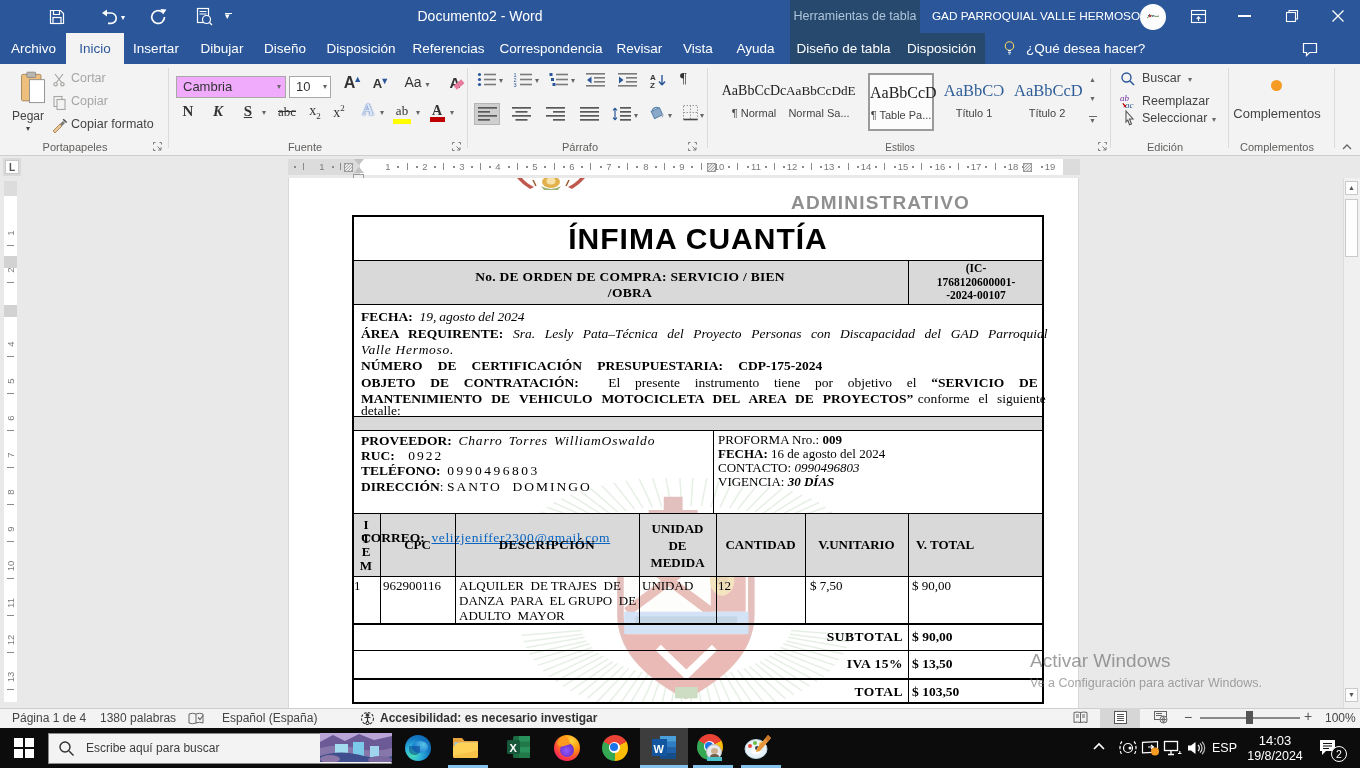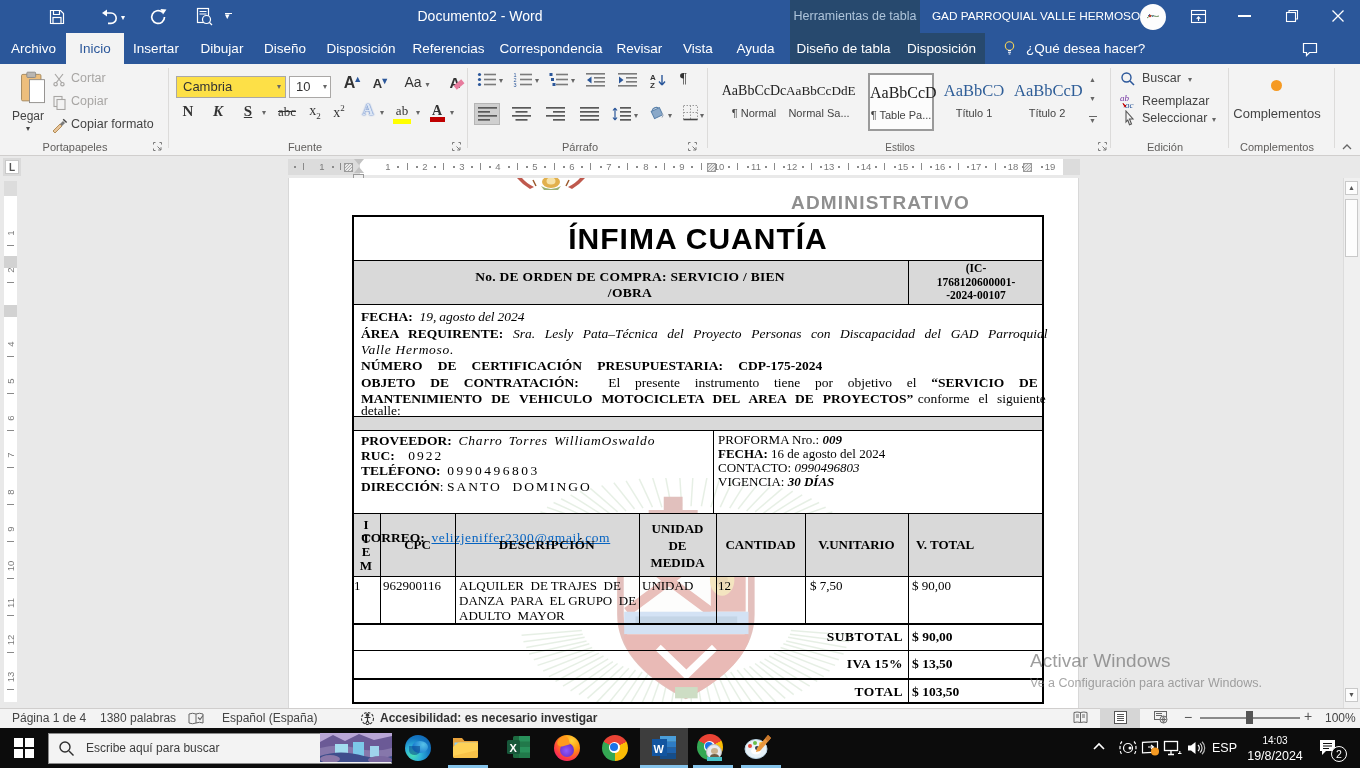--- a/index.html
+++ b/index.html
@@ -190,21 +190,21 @@
     </div>
 <div class="abs" style="left:71px;top:94px;font-size:12.5px;color:#a8a6a4;">Copiar</div>
 <div class="abs" style="left:52px;top:118px;">
       <svg width="16" height="16" viewBox="0 0 16 16">
         <path d="M1 13 L8 6 L10 8 L3 15 Z" fill="#e8c49a" stroke="#a57c3f" stroke-width="0.8"></path>
         <path d="M8 6 L11 3 L13 5 L10 8 Z" fill="#7a7a7a"></path>
         <path d="M11.2 1.2 l3.4 3.4" stroke="#444" stroke-width="1.4"></path>
       </svg>
     </div>
 <div class="abs" style="left:71px;top:117px;font-size:12.5px;color:#444;">Copiar formato</div>
-<div class="abs" style="left:176px;top:76px;width:110px;height:22px;line-height:20px;background:#fde047;border:1px solid #aaa8a6;font-size:13px;color:#333;padding-left:6px;">Cambria <span style="float:right;margin-right:4px;font-size:8px;color:#666">▾</span></div>
+<div class="abs" style="left:176px;top:76px;width:110px;height:22px;line-height:20px;background:#f0abfc;border:1px solid #aaa8a6;font-size:13px;color:#333;padding-left:6px;">Cambria <span style="float:right;margin-right:4px;font-size:8px;color:#666">▾</span></div>
 <div class="abs" style="left:289px;top:76px;width:42px;height:22px;line-height:20px;background:#fff;border:1px solid #aaa8a6;font-size:13px;color:#333;padding-left:6px;">10 <span style="float:right;margin-right:3px;font-size:8px;color:#666">▾</span></div>
 <div class="abs" style="left:340px;top:74px;width:26px;height:24px;font-size:16px;font-weight:bold;color:#333;text-align:center;">A<span style="font-size:9px;vertical-align:6px;margin-left:-2px;color:#2b579a">▲</span></div>
 <div class="abs" style="left:368px;top:76px;width:26px;height:24px;font-size:13px;font-weight:bold;color:#333;text-align:center;">A<span style="font-size:9px;vertical-align:4px;margin-left:-2px;color:#2b579a">▼</span></div>
 <div class="abs" style="left:400px;top:74px;width:34px;height:24px;font-size:14px;color:#333;text-align:center;">Aa <span style="font-size:8px;color:#666">▾</span></div>
 <div class="abs" style="left:444px;top:74px;width:26px;height:24px;font-size:15px;font-weight:bold;color:#333;text-align:center;">A<span style="display:inline-block;width:10px;height:5px;background:#e77b9d;margin-left:-6px;margin-bottom:1px;transform:rotate(-40deg);"></span></div>
 <div class="abs" style="left:176px;top:103px;width:24px;text-align:center;font-size:15px;font-weight:bold;color:#333;font-family:'Liberation Serif',serif;">N</div>
 <div class="abs" style="left:206px;top:103px;width:24px;text-align:center;font-size:15px;font-style:italic;font-weight:bold;color:#333;font-family:'Liberation Serif',serif;">K</div>
 <div class="abs" style="left:236px;top:103px;width:24px;text-align:center;font-size:15px;font-weight:bold;color:#333;text-decoration:underline;font-family:'Liberation Serif',serif;">S</div>
 <div class="abs" style="left:258px;top:108px;width:12px;text-align:center;font-size:8px;color:#666;">▾</div>
 <div class="abs" style="left:272px;top:104px;width:30px;text-align:center;font-size:13px;color:#333;text-decoration:line-through;font-family:'Liberation Serif',serif;">abc</div>
@@ -674,21 +674,21 @@
 <div class="abs" style="left:361px;width:681px;color:#000;white-space:nowrap;top:358px;font-size:13.5px;word-spacing:4.2px;"><span class="ser" style="font-weight:bold">NÚMERO &nbsp;DE &nbsp;CERTIFICACIÓN &nbsp;PRESUPUESTARIA: &nbsp;CDP-175-2024</span></div>
 <div class="abs" style="left:361px;width:681px;color:#000;white-space:nowrap;top:375px;font-size:13.5px;word-spacing:4px;"><span class="ser" style="font-weight:bold">OBJETO &nbsp;DE &nbsp;CONTRATACIÓN:&nbsp;&nbsp;&nbsp; </span><span class="ser">El &nbsp;presente &nbsp;instrumento &nbsp;tiene &nbsp;por &nbsp;objetivo &nbsp;el&nbsp; </span><span class="ser" style="font-weight:bold">“SERVICIO &nbsp;DE</span></div>
 <div class="abs" style="left:361px;width:681px;color:#000;white-space:nowrap;top:391px;font-size:13.5px;word-spacing:1.1px;"><span class="ser" style="font-weight:bold">MANTENIMIENTO &nbsp;DE &nbsp;VEHICULO &nbsp;MOTOCICLETA &nbsp;DEL &nbsp;AREA &nbsp;DE &nbsp;PROYECTOS”</span><span class="ser"> conforme &nbsp;el &nbsp;siguiente</span></div>
 <div class="abs" style="left:361px;width:681px;color:#000;white-space:nowrap;top:403px;font-size:13.5px;"><span class="ser">detalle:</span></div>
 <div class="abs" style="left:713px;top:431px;width:1px;height:82px;background:#000;"></div>
 <div class="abs" style="left:361px;width:345px;font-size:13.5px;color:#000;top:433px;"><span class="ser" style="font-weight:bold">PROVEEDOR:&nbsp; </span><span class="ser" style="font-style:italic;letter-spacing:0.8px;word-spacing:2px">Charro Torres WilliamOswaldo</span></div>
 <div class="abs" style="left:361px;width:345px;font-size:13.5px;color:#000;top:448px;"><span class="ser" style="font-weight:bold">RUC:&nbsp;&nbsp;&nbsp; </span><span class="ser" style="letter-spacing:2px">0922</span></div>
 <div class="abs" style="left:361px;width:345px;font-size:13.5px;color:#000;top:463px;"><span class="ser" style="font-weight:bold">TELÉFONO:&nbsp; </span><span class="ser" style="letter-spacing:2.5px">0990496803</span></div>
 <div class="abs" style="left:361px;width:345px;font-size:13.5px;color:#000;top:479px;"><span class="ser" style="font-weight:bold">DIRECCIÓN</span><span class="ser">: </span><span class="ser" style="letter-spacing:2px">SANTO &nbsp;DOMINGO</span></div>
 <div class="abs" style="left:361px;width:345px;font-size:13.5px;color:#000;top:494px;margin-top:36px;"><span class="ser" style="font-weight:bold">CORREO:&nbsp; </span><span class="ser" style="color:#0563c1;text-decoration:underline;letter-spacing:0.6px">velizjeniffer2300@gmail.com</span></div>
-<div class="abs" style="left:718px;width:320px;font-size:13px;color:#000;top:432px;"><span class="ser">PROFORMA Nro.: </span><span class="ser" style="font-style:italic;font-weight:bold">009</span></div>
+<div class="abs" style="left:718px;width:320px;font-size:13px;color:#000;top:432px;"><span class="ser">PROFORMA Nro.: </span><span class="ser" style="font-weight:bold">009</span></div>
 <div class="abs" style="left:718px;width:320px;font-size:13px;color:#000;top:446px;"><span class="ser" style="font-weight:bold">FECHA: </span><span class="ser">16 de agosto del 2024</span></div>
 <div class="abs" style="left:718px;width:320px;font-size:13px;color:#000;top:460px;"><span class="ser">CONTACTO: </span><span class="ser" style="font-style:italic">0990496803</span></div>
 <div class="abs" style="left:718px;width:320px;font-size:13px;color:#000;top:474px;"><span class="ser">VIGENCIA: </span><span class="ser" style="font-style:italic;font-weight:bold">30 DÍAS</span></div>
 <div class="abs" style="left:380px;top:514px;width:1px;height:109px;background:#000;"></div>
 <div class="abs" style="left:455px;top:514px;width:1px;height:109px;background:#000;"></div>
 <div class="abs" style="left:639px;top:514px;width:1px;height:109px;background:#000;"></div>
 <div class="abs" style="left:716px;top:514px;width:1px;height:109px;background:#000;"></div>
 <div class="abs" style="left:805px;top:514px;width:1px;height:109px;background:#000;"></div>
 <div class="abs" style="left:908px;top:514px;width:1px;height:109px;background:#000;"></div>
 <div class="abs" style="left:908px;top:624px;width:1px;height:80px;background:#000;"></div>
@@ -910,21 +910,21 @@
       <svg width="20" height="16" viewBox="0 0 20 16">
         <path d="M2 5.5 h3 L9.5 2 v12 L5 10.5 H2 z" fill="#fff"></path>
         <g fill="none" stroke="#fff" stroke-width="1.2">
           <path d="M12 5 a4 4 0 0 1 0 6"></path>
           <path d="M14 3.4 a6.2 6.2 0 0 1 0 9.2" opacity="0.85"></path>
           <path d="M16 1.8 a8.5 8.5 0 0 1 0 12.4" opacity="0.7"></path>
         </g>
       </svg>
     </div>
 <div class="abs" style="left:1212px;top:728px;width:30px;height:40px;line-height:40px;font-size:12.5px;color:#fff;">ESP</div>
-<div class="abs" style="left:1248px;top:733px;width:54px;height:16px;line-height:16px;font-size:10px;color:#fff;text-align:center;">14:03</div>
+<div class="abs" style="left:1248px;top:733px;width:54px;height:16px;line-height:16px;font-size:13px;color:#fff;text-align:center;">14:03</div>
 <div class="abs" style="left:1243px;top:749px;width:64px;height:15px;line-height:15px;font-size:12.5px;color:#fff;text-align:center;">19/8/2024</div>
 <div class="abs" style="left:1318px;top:738px;">
       <svg width="20" height="19" viewBox="0 0 20 19">
         <path d="M2 2 h15 v11 h-9 l-4 4 v-4 h-2 z" fill="#fff"></path>
         <path d="M5 5.5 h9 M5 8 h9 M5 10.5 h6" stroke="#0c0c0c" stroke-width="1.1"></path>
       </svg>
     </div>
 <div class="abs" style="left:1331px;top:746px;width:16px;height:16px;border-radius:50%;background:#0c0c0c;border:1px solid #fff;text-align:center;line-height:15px;font-size:10.5px;color:#fff;">2</div>
 </div>
 </body></html>

